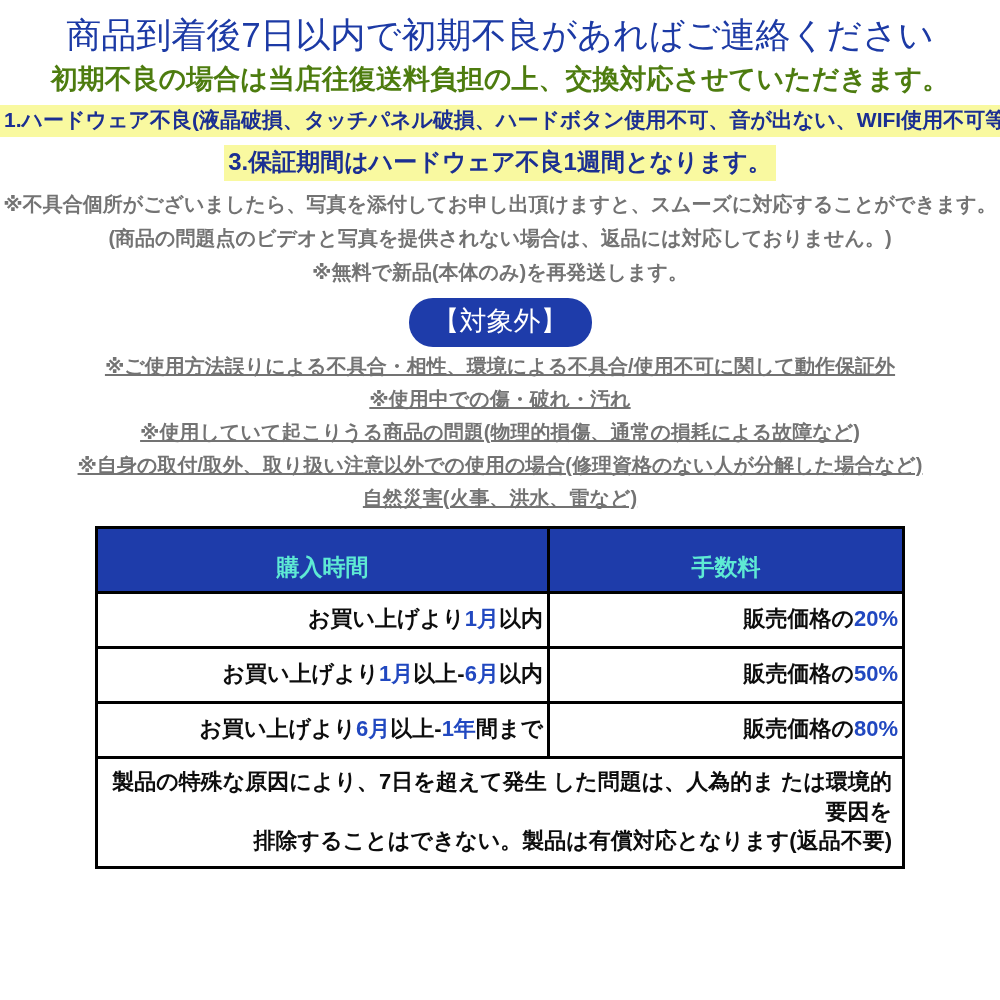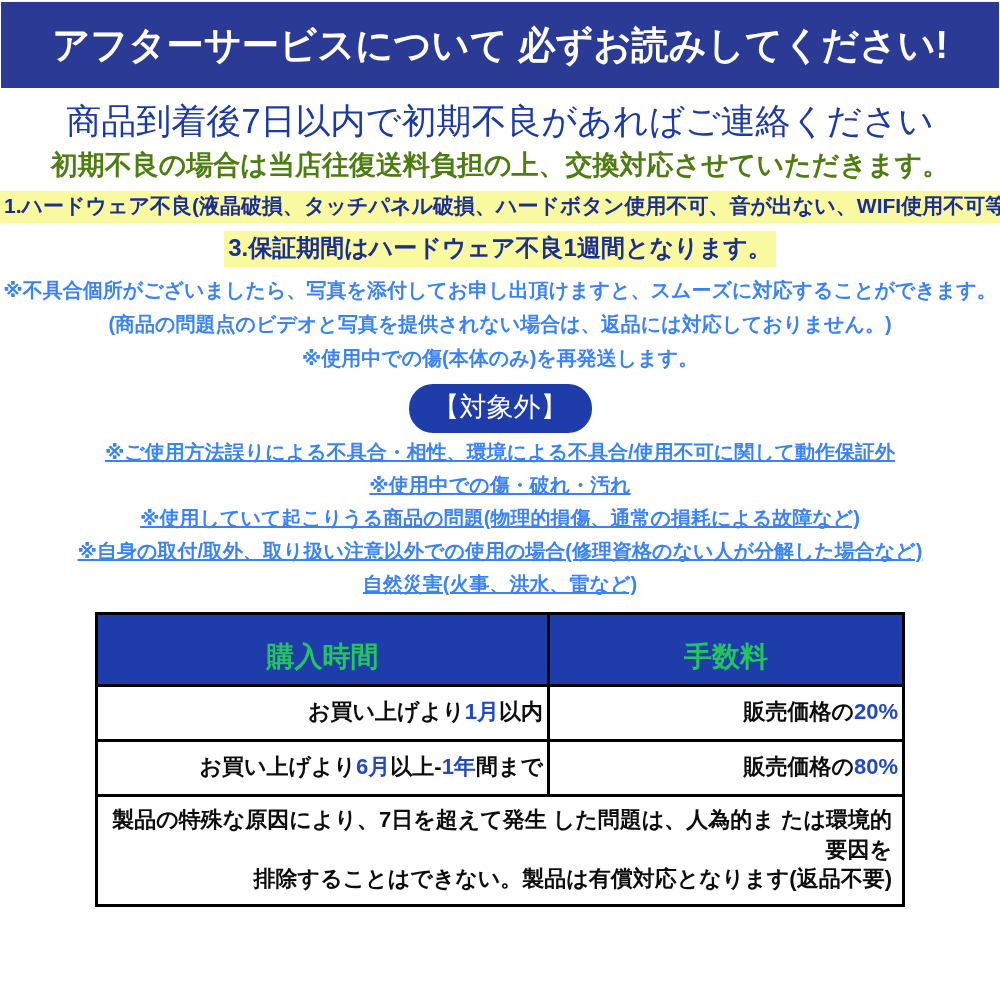--- a/index.html
+++ b/index.html
@@ -45,21 +45,21 @@
     font-weight: bold;
     padding: 1px 4px 3px 4px;
     white-space: nowrap;
   }
   .hl-size-1 span { font-size: 21px; }
   .hl-size-2 span { font-size: 22px; }
   .hl-size-3 span { font-size: 24px; }
 
   
   .note-line {
-    color: #3b82f6; font-weight: 600; font-size: 20px;
+    color: #737373; font-weight: 600; font-size: 20px;
     margin-top: 7px; white-space: nowrap;
   }
   .notes-top { margin-top: 10px; }
   .notes-top .note-line:first-child { font-size: 20px; }
 
   
   .pill {
     display: inline-block;
     background: #1e3caa; color: #ffffff;
     font-weight: normal; font-size: 27px;
@@ -77,22 +77,22 @@
     margin: 14px auto 0 auto;
     border-collapse: collapse;
     table-layout: fixed;
   }
   .fee-table th, .fee-table td {
     border: 3px solid #000000;
     text-align: center;
     vertical-align: middle;
   }
   .fee-table th {
-    background: #1e3caa; color: #22c55e;
-    font-weight: bold; font-size: 28px;
+    background: #1e3caa; color: #5eead4;
+    font-weight: bold; font-size: 23px;
     padding: 23px 0 8px 0;
   }
   .fee-table td {
     background: #ffffff; color: #0d0d0d;
     font-weight: bold; font-size: 22px;
     padding: 10px 4px 12px 4px;
     text-align: right;
   }
   .fee-table col.c1 { width: 56%; }
   .fee-table col.c2 { width: 44%; }
@@ -101,36 +101,33 @@
     white-space: pre-line;
     padding: 8px 10px 10px 10px;
   }
   .blue-seg { color: #2148c0; }
 </style>
 </head>
 <body>
 
 <div class="page">
 
-  <div class="banner">
-    <div class="banner-text">アフターサービスについて 必ずお読みしてください!</div>
-  </div>
 
   <div class="intro-title">商品到着後7日以内で初期不良があればご連絡ください</div>
   <div class="intro-subtitle">初期不良の場合は当店往復送料負担の上、交換対応させていただきます。</div>
 
   <div class="hl-lines">
     <div class="hl-line hl-size-1"><span>1.ハードウェア不良(液晶破損、タッチパネル破損、ハードボタン使用不可、音が出ない、WIFI使用不可等)</span></div>
     <div class="hl-line hl-size-3"><span>3.保証期間はハードウェア不良1週間となります。</span></div>
   </div>
 
   <div class="notes-top">
     <div class="note-line">※不具合個所がございましたら、写真を添付してお申し出頂けますと、スムーズに対応することができます。</div>
     <div class="note-line">(商品の問題点のビデオと写真を提供されない場合は、返品には対応しておりません。)</div>
-    <div class="note-line">※使用中での傷(本体のみ)を再発送します。</div>
+    <div class="note-line">※無料で新品(本体のみ)を再発送します。</div>
   </div>
 
   <div class="pill">【対象外】</div>
 
   <div class="exclusion-list">
     <div class="note-line">※ご使用方法誤りによる不具合・相性、環境による不具合/使用不可に関して動作保証外</div>
     <div class="note-line">※使用中での傷・破れ・汚れ</div>
     <div class="note-line">※使用していて起こりうる商品の問題(物理的損傷、通常の損耗による故障など)</div>
     <div class="note-line">※自身の取付/取外、取り扱い注意以外での使用の場合(修理資格のない人が分解した場合など)</div>
     <div class="note-line">自然災害(火事、洪水、雷など)</div>
@@ -146,20 +143,24 @@
         <th>購入時間</th>
         <th>手数料</th>
       </tr>
     </thead>
     <tbody>
       <tr>
         <td><span>お買い上げより</span><span class="blue-seg">1月</span><span>以内</span></td>
         <td><span>販売価格の</span><span class="blue-seg">20%</span></td>
       </tr>
       <tr>
+        <td><span>お買い上げより</span><span class="blue-seg">1月</span><span>以上-</span><span class="blue-seg">6月</span><span>以内</span></td>
+        <td><span>販売価格の</span><span class="blue-seg">50%</span></td>
+      </tr>
+      <tr>
         <td><span>お買い上げより</span><span class="blue-seg">6月</span><span>以上-</span><span class="blue-seg">1年</span><span>間まで</span></td>
         <td><span>販売価格の</span><span class="blue-seg">80%</span></td>
       </tr>
       <tr>
         <td class="footer-cell" colspan="2">製品の特殊な原因により、7日を超えて発生 した問題は、人為的ま たは環境的要因を
 排除することはできない。製品は有償対応となります(返品不要)</td>
       </tr>
     </tbody>
   </table>
 

